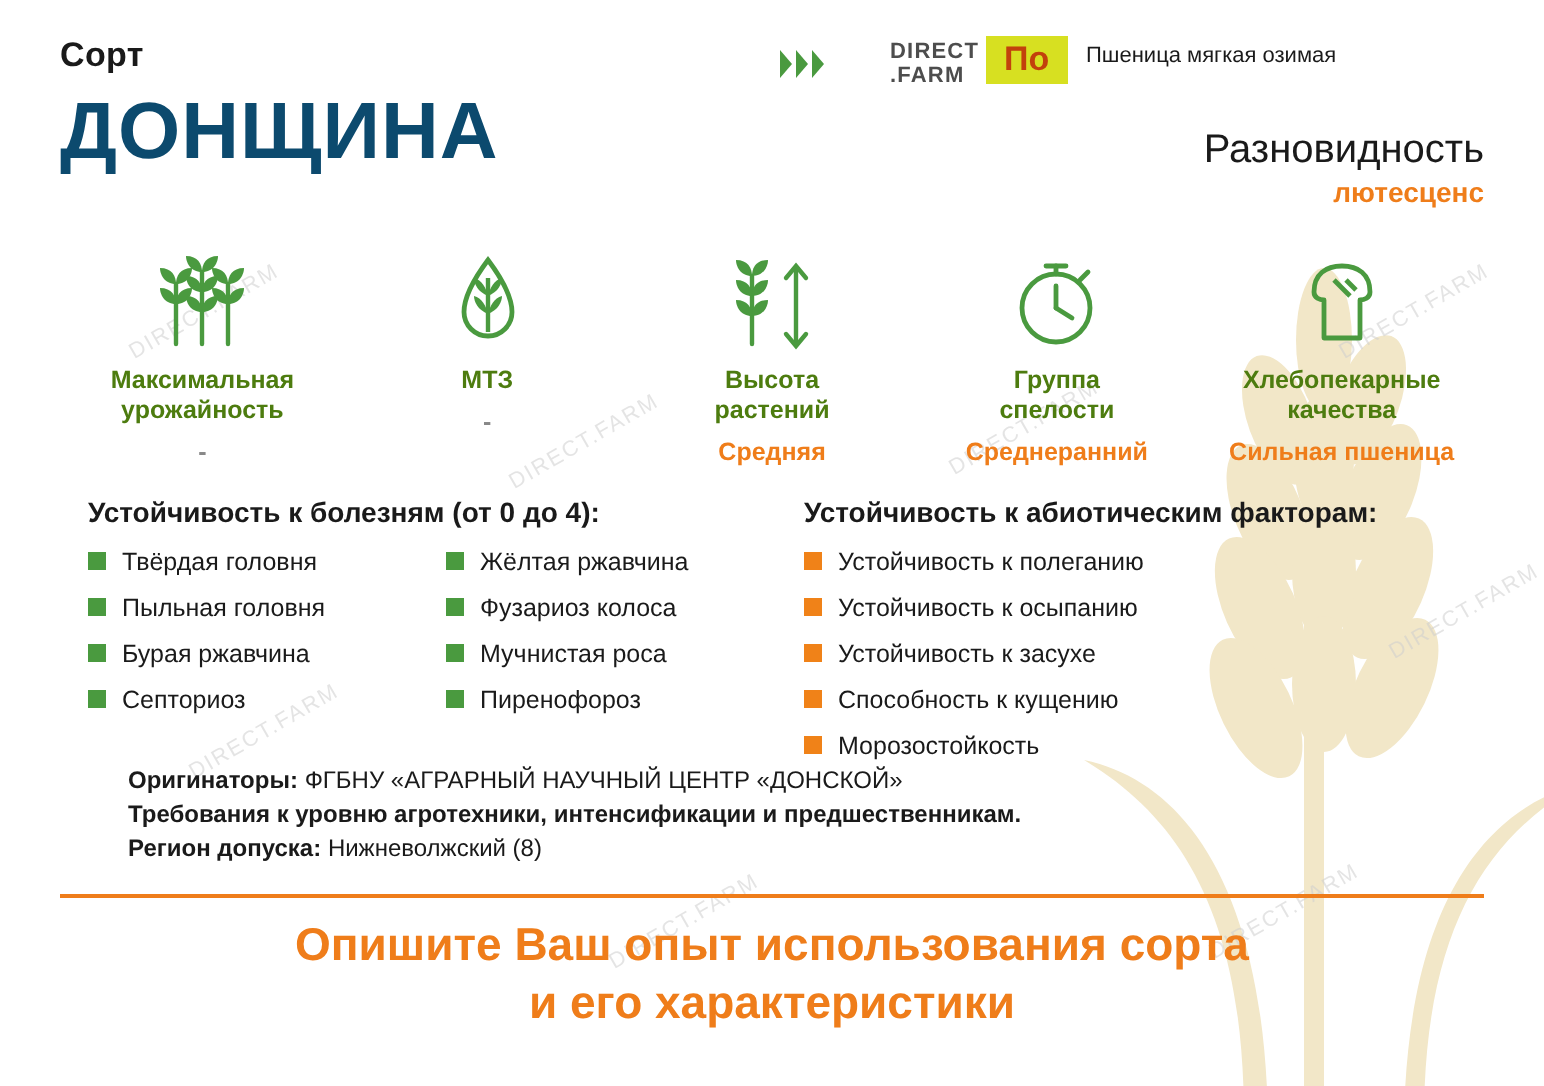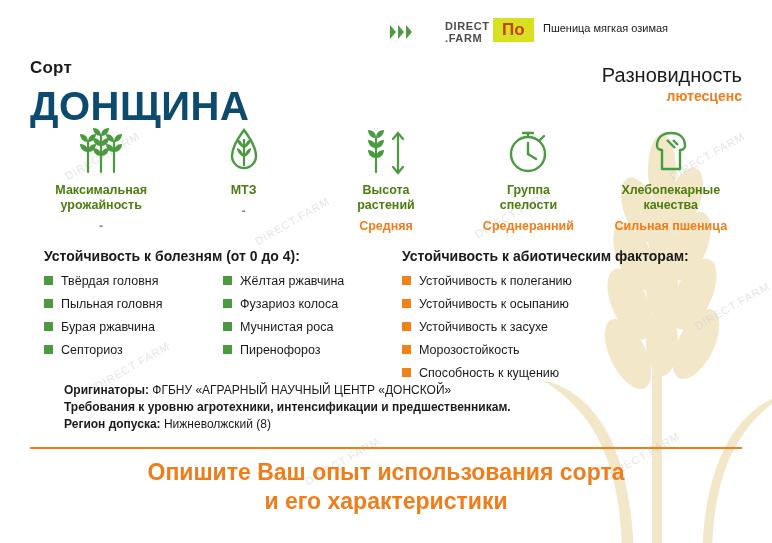--- a/index.html
+++ b/index.html
@@ -49,21 +49,20 @@
     position: absolute;
     left: 30px;
     top: 18px;
     width: 712px;
   }
   .label-sort {
     font-size: 17px;
     font-weight: bold;
     color: #1a1a1a;
     letter-spacing: .2px;
-    margin-top: 40px;
   }
   .variety-name {
     font-size: 40px;
     font-weight: bold;
     color: #0c4a6e;
     letter-spacing: .5px;
     line-height: 1;
     margin-top: 8px;
   }
 
@@ -452,25 +451,25 @@
       <div class="li">
         <span class="bullet orange"></span>
         <span>Устойчивость к осыпанию</span>
       </div>
       <div class="li">
         <span class="bullet orange"></span>
         <span>Устойчивость к засухе</span>
       </div>
       <div class="li">
         <span class="bullet orange"></span>
-        <span>Морозостойкость</span>
+        <span>Способность к кущению</span>
       </div>
       <div class="li">
         <span class="bullet orange"></span>
-        <span>Способность к кущению</span>
+        <span>Морозостойкость</span>
       </div>
     </div>
 
   </div>
 
   <div class="info">
     <div>
       <b>Оригинаторы:</b>
       <span>ФГБНУ «АГРАРНЫЙ НАУЧНЫЙ ЦЕНТР «ДОНСКОЙ»</span>
     </div>

